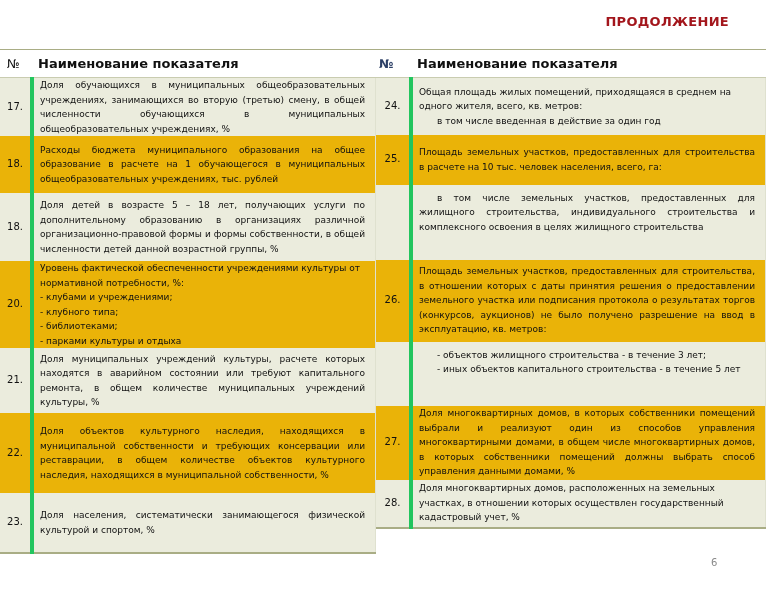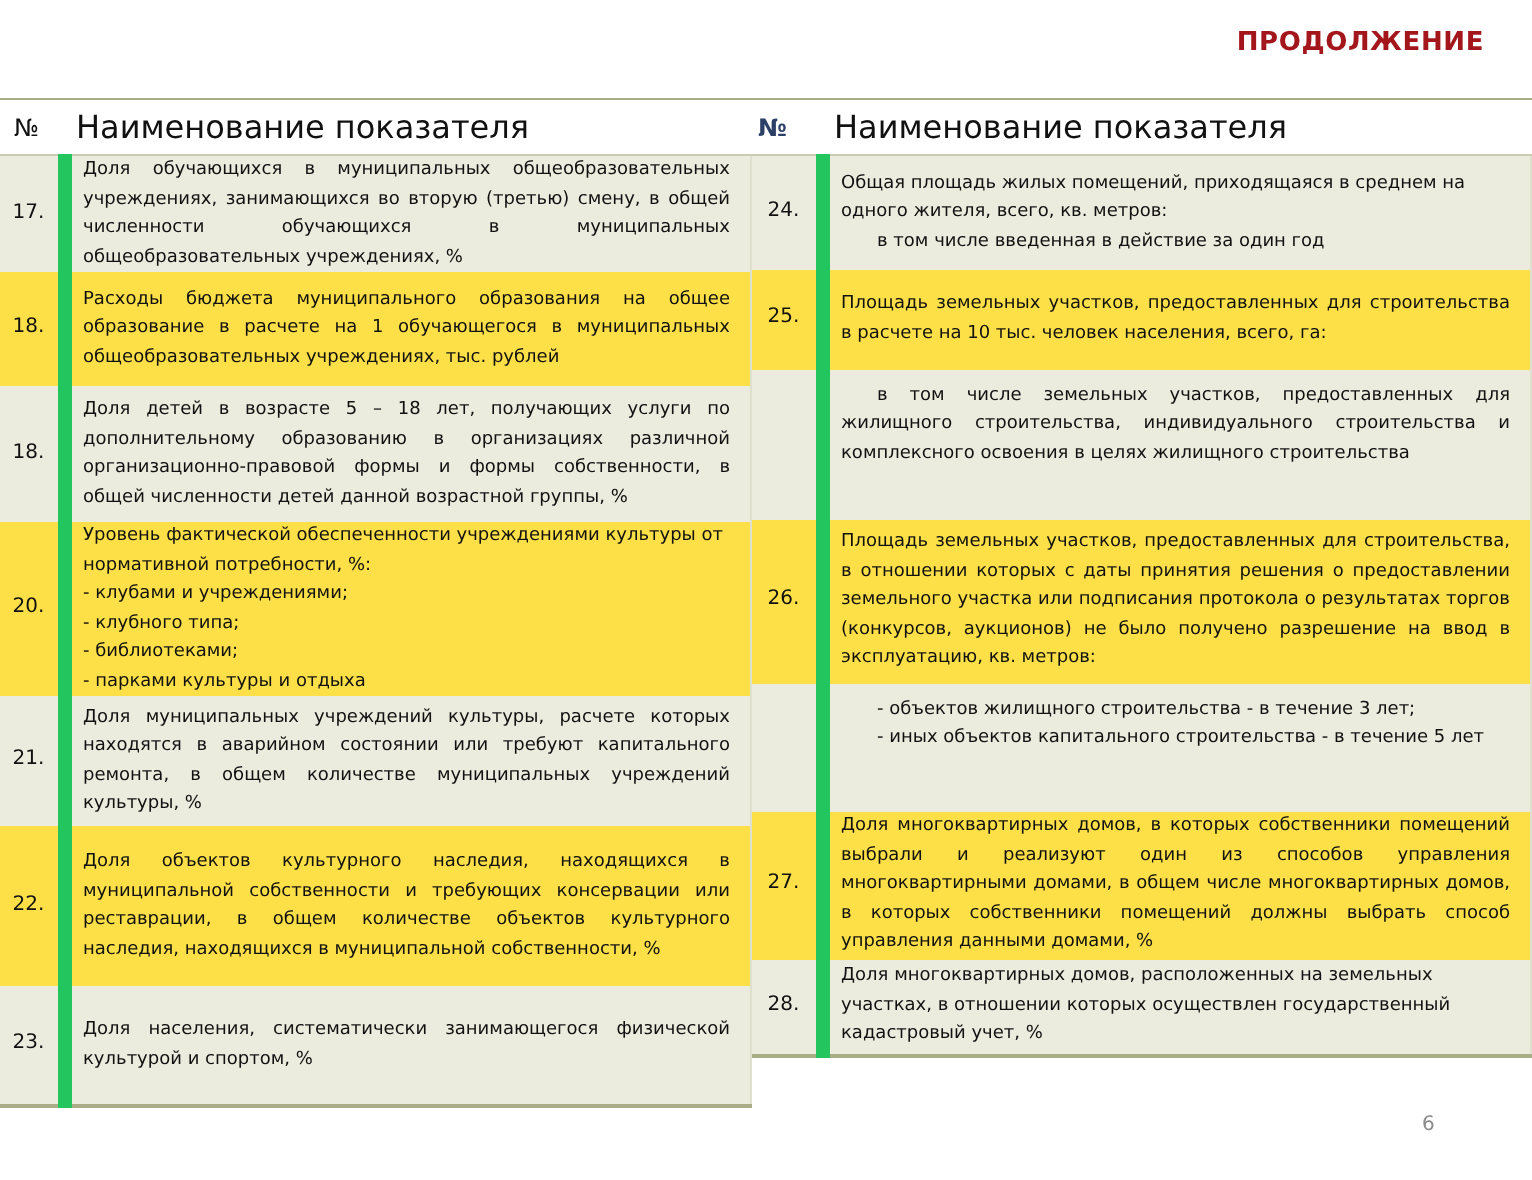--- a/index.html
+++ b/index.html
@@ -1,46 +1,46 @@
 <!DOCTYPE html>
 <html><head>
 <meta charset="utf-8">
 <style>
   html, body { margin: 0; padding: 0; }
   body {
     width: 766px; height: 590px; background: #ffffff; position: relative; overflow: hidden;
     font-family: "DejaVu Sans", sans-serif; color: #111;
   }
   .title {
-    position: absolute; top: 14px; right: 24px;
+    position: absolute; top: 14px; right: 37px;
     font-family: "DejaVu Sans", sans-serif; font-weight: bold; font-size: 13px;
     color: #a3161c; letter-spacing: 0.3px;
   }
   .tbl {
     position: absolute; top: 49px; border-collapse: collapse; table-layout: fixed;
     border-top: 1px solid #a9ad85; border-bottom: 2px solid #a9ad85;
   }
   .tbl.left { left: 0; width: 376px; }
   .tbl.right { left: 376px; width: 390px; }
   .tbl th {
-    height: 27px; text-align: left; font-weight: normal; font-size: 16px; padding: 0;
+    height: 27px; text-align: left; font-weight: bold; font-size: 13px; padding: 0;
     border-bottom: 1px solid #c9ccb0; background: #fff; color: #111;
   }
   .tbl th.num { font-weight: normal; font-size: 12px; padding-left: 7px; }
   .tbl.right th.num { font-weight: bold; padding-left: 3px; color: #2c3f66; }
   .tbl th.name { padding-left: 6px; }
   .tbl td {
     font-size: 9px; line-height: 14.5px; vertical-align: middle; padding: 0;
     border-right: 1px solid #dfe1cf;
   }
-  .tbl td.num { font-size: 10px; text-align: center; border-right: 7px solid #22c55e; }
+  .tbl td.num { font-size: 10px; text-align: center; border-right: 4px solid #22c55e; }
   .tbl td.name { padding: 0 10px 0 6px; text-align: justify; }
   .tbl td.name.noj { text-align: left; }
   .tbl tr.shade td { background: #ebecdd; }
-  .tbl tr.plain td { background: #fde047; }
+  .tbl tr.plain td { background: #eab308; }
   .col-num-l { width: 32px; }
   .col-num-r { width: 35px; }
   .indent { padding-left: 18px; display: block; }
   .line { display: block; }
   .page-num {
     position: absolute; left: 711px; top: 557px; font-size: 10px; color: #8a8a8a;
   }
 </style>
 </head>
 <body>

